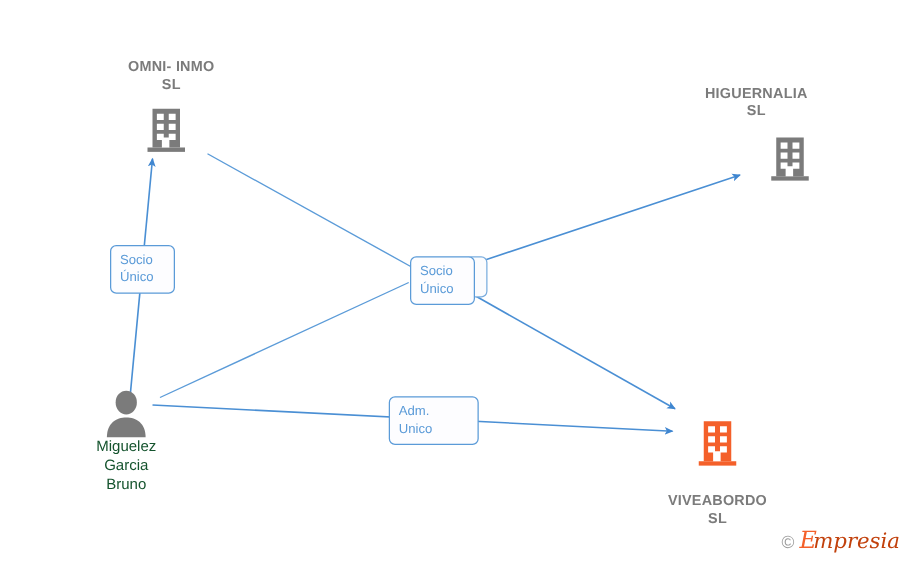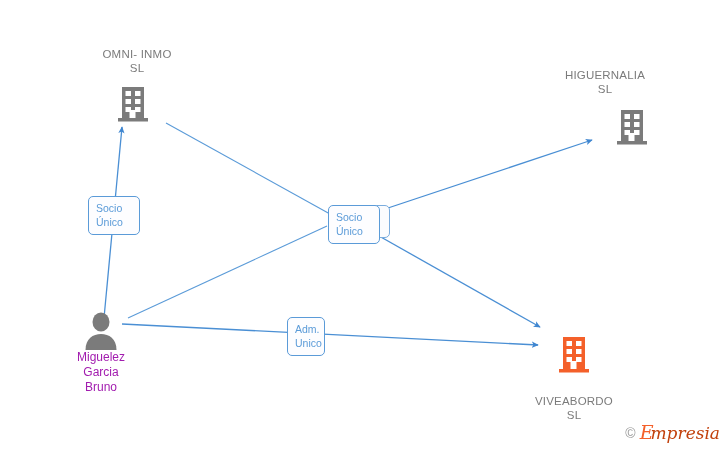--- a/index.html
+++ b/index.html
@@ -29,30 +29,30 @@
   .edge-line-thin {
     stroke: #5b9bd8;
     stroke-width: 1.1;
     fill: none;
   }
   .node-label {
     position: absolute;
     text-align: center;
     color: #7b7b7b;
     font-size: 11.5px;
-    font-weight: normal;
+    font-weight: bold;
     line-height: 14px;
     letter-spacing: 0.2px;
     white-space: pre-line;
   }
   .person-label {
     font-weight: normal;
     font-size: 12px;
     line-height: 15px;
-    color: #a21caf;
+    color: #14532d;
     letter-spacing: 0;
   }
   .node-icon {
     position: absolute;
   }
   .edge-label {
     position: absolute;
     border: 1.3px solid #5b9bd8;
     border-radius: 5px;
     background: #fdfdff;
@@ -182,21 +182,21 @@
 Bruno</div>
 
 <div class="edge-label" style="left: 88px; top: 196px; width: 52px;">Socio
 Único</div>
 
 <div class="edge-label-ghost" style="left: 372px; top: 205px; width: 18px; height: 33px;"></div>
 
 <div class="edge-label" style="left: 328px; top: 205px; width: 52px;">Socio
 Único</div>
 
-<div class="edge-label" style="left: 287px; top: 317px; width: 38px;">Adm.
+<div class="edge-label" style="left: 311px; top: 317px; width: 72px;">Adm.
 Unico</div>
 
 <div id="watermark">
   <span class="wm-c">©</span>
   <span>
     <span class="wm-e">E</span><span class="wm-rest">mpresia</span>
   </span>
 </div>
 
 </body></html>

